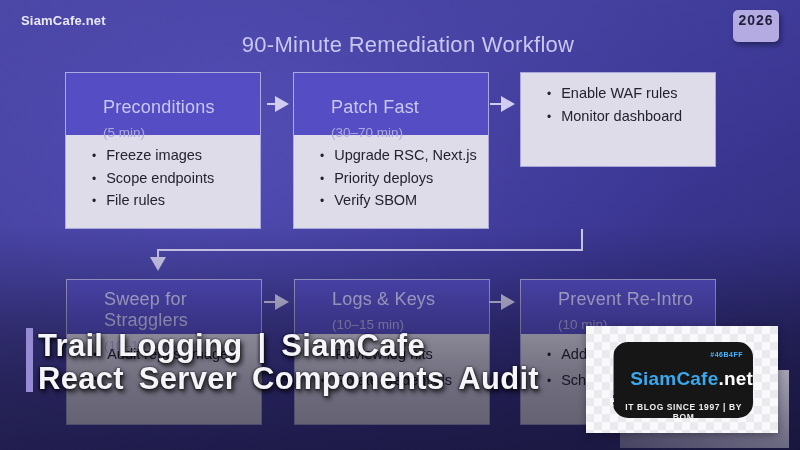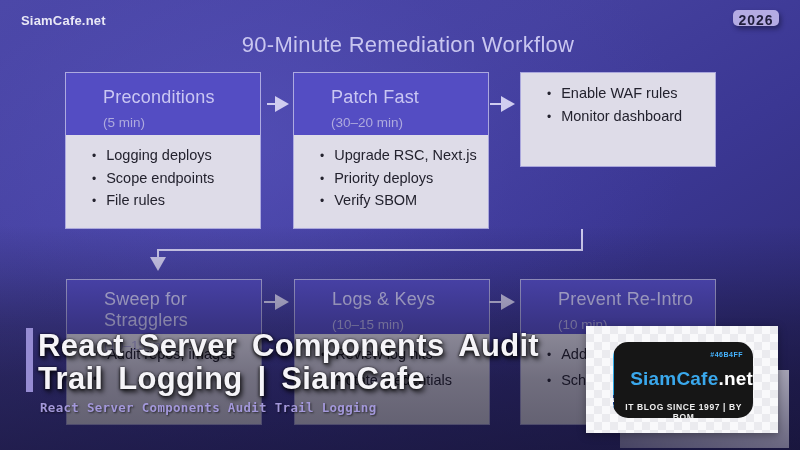--- a/index.html
+++ b/index.html
@@ -5,35 +5,35 @@
   html,body{margin:0;padding:0;background:#111;}
   .stage{
     position:relative;width:800px;height:450px;overflow:hidden;
     font-family:"Liberation Sans",sans-serif;
     background:
       radial-gradient(ellipse 620px 420px at 30% 32%, rgba(90,85,195,0.55) 0%, rgba(76,71,176,0.25) 45%, rgba(0,0,0,0) 72%),
       linear-gradient(148deg,#4c48a6 0%,#45419f 38%,#3b3793 62%,#2c2970 100%);
   }
   
   .site-label{position:absolute;left:21px;top:13px;font-size:13px;font-weight:700;color:#e9e8f6;letter-spacing:.2px;}
-  .year-badge{position:absolute;left:733px;top:10px;width:46px;height:16px;background:#b4abe3;color:#1f1d3a;
+  .year-badge{position:absolute;left:733px;top:10px;width:46px;height:32px;background:#b4abe3;color:#1f1d3a;
     font-size:14px;font-weight:700;letter-spacing:1px;text-align:center;line-height:21px;border-radius:5px;
     box-shadow:2px 3px 5px rgba(10,10,35,.45);}
   .slide-title{position:absolute;left:0;top:24px;width:800px;margin:8px;text-align:center;
     font-size:22px;font-weight:500;color:#c9c6f0;letter-spacing:.3px;}
   
   .flow-box{position:absolute;width:196px;border:1px solid rgba(206,203,242,.75);box-sizing:border-box;}
   .flow-box .hd{background:#544dc3;padding:0 8px 0 37px;box-sizing:border-box;}
   .flow-box .hd .t{font-size:18px;font-weight:500;color:#cac7f3;letter-spacing:.2px;}
   .flow-box .hd .d{font-size:13.5px;color:#aeaade;margin-top:7px;}
   .flow-box .bd{background:#dedce8;box-sizing:border-box;}
   .flow-box ul{list-style:none;margin:0;padding:12px 6px 0 26px;}
   .flow-box li{display:flex;align-items:baseline;font-size:14.5px;color:#23222e;}
   .flow-box .dot{font-size:12px;margin-right:10px;color:#23222e;}
-  .r1 .hd{height:62px;padding-top:14px;}
+  .r1 .hd{height:62px;padding-top:24px;}
   .r1 .bd{height:93px;}
   .r1 li{margin-bottom:6.5px;}
   .r2 .hd{height:54px;padding-top:9px;}
   .r2 .bd{height:90px;}
   .r2 li{margin-bottom:10px;}
   .b1{left:65px;top:72px;} .b2{left:293px;top:72px;} .b3{left:520px;top:72px;}
   .b4{left:66px;top:279px;} .b5{left:294px;top:279px;} .b6{left:520px;top:279px;}
   
   .connectors{position:absolute;left:0;top:0;pointer-events:none;}
   
@@ -78,38 +78,38 @@
 
   <div class="flow-box r1 b1">
     <div class="hd">
       <div class="t">Preconditions</div>
       <div class="d">(5 min)</div>
     </div>
     <div class="bd">
         <ul>
           <li>
             <span class="dot">•</span>
-            <span>Logging deploys</span>
+            <span>Freeze images</span>
           </li>
           <li>
             <span class="dot">•</span>
             <span>Scope endpoints</span>
           </li>
           <li>
             <span class="dot">•</span>
             <span>File rules</span>
           </li>
         </ul>
       </div>
   </div>
 
   <div class="flow-box r1 b2">
     <div class="hd">
       <div class="t">Patch Fast</div>
-      <div class="d">(30–20 min)</div>
+      <div class="d">(30–70 min)</div>
     </div>
     <div class="bd">
         <ul>
           <li>
             <span class="dot">•</span>
             <span>Upgrade RSC, Next.js</span>
           </li>
           <li>
             <span class="dot">•</span>
             <span>Priority deploys</span>
@@ -206,24 +206,23 @@
       <polyline points="582,229 582,250 158,250 158,269" marker-end="url(#ah)"></polyline>
       <line x1="264" y1="302" x2="287" y2="302" marker-end="url(#ah)"></line>
       <line x1="489" y1="302" x2="513" y2="302" marker-end="url(#ah)"></line>
     </g>
   </svg>
 
   <div class="shade"></div>
 
   <div class="accent-bar"></div>
   <div class="headline">
+    <div>Trail Logging | SiamCafe</div>
     <div>React Server Components Audit</div>
-    <div>Trail Logging | SiamCafe</div>
-  </div>
-  <div class="subtitle">React Server Components Audit Trail Logging</div>
+  </div>
 
   <div class="logo-slab"></div>
   <div class="logo-card">
     <div class="logo-pill">
       <div class="logo-stripe">
         <div class="logo-ribbon">
           <div>SINCE</div>
           <div>1997</div>
         </div>
       </div>

